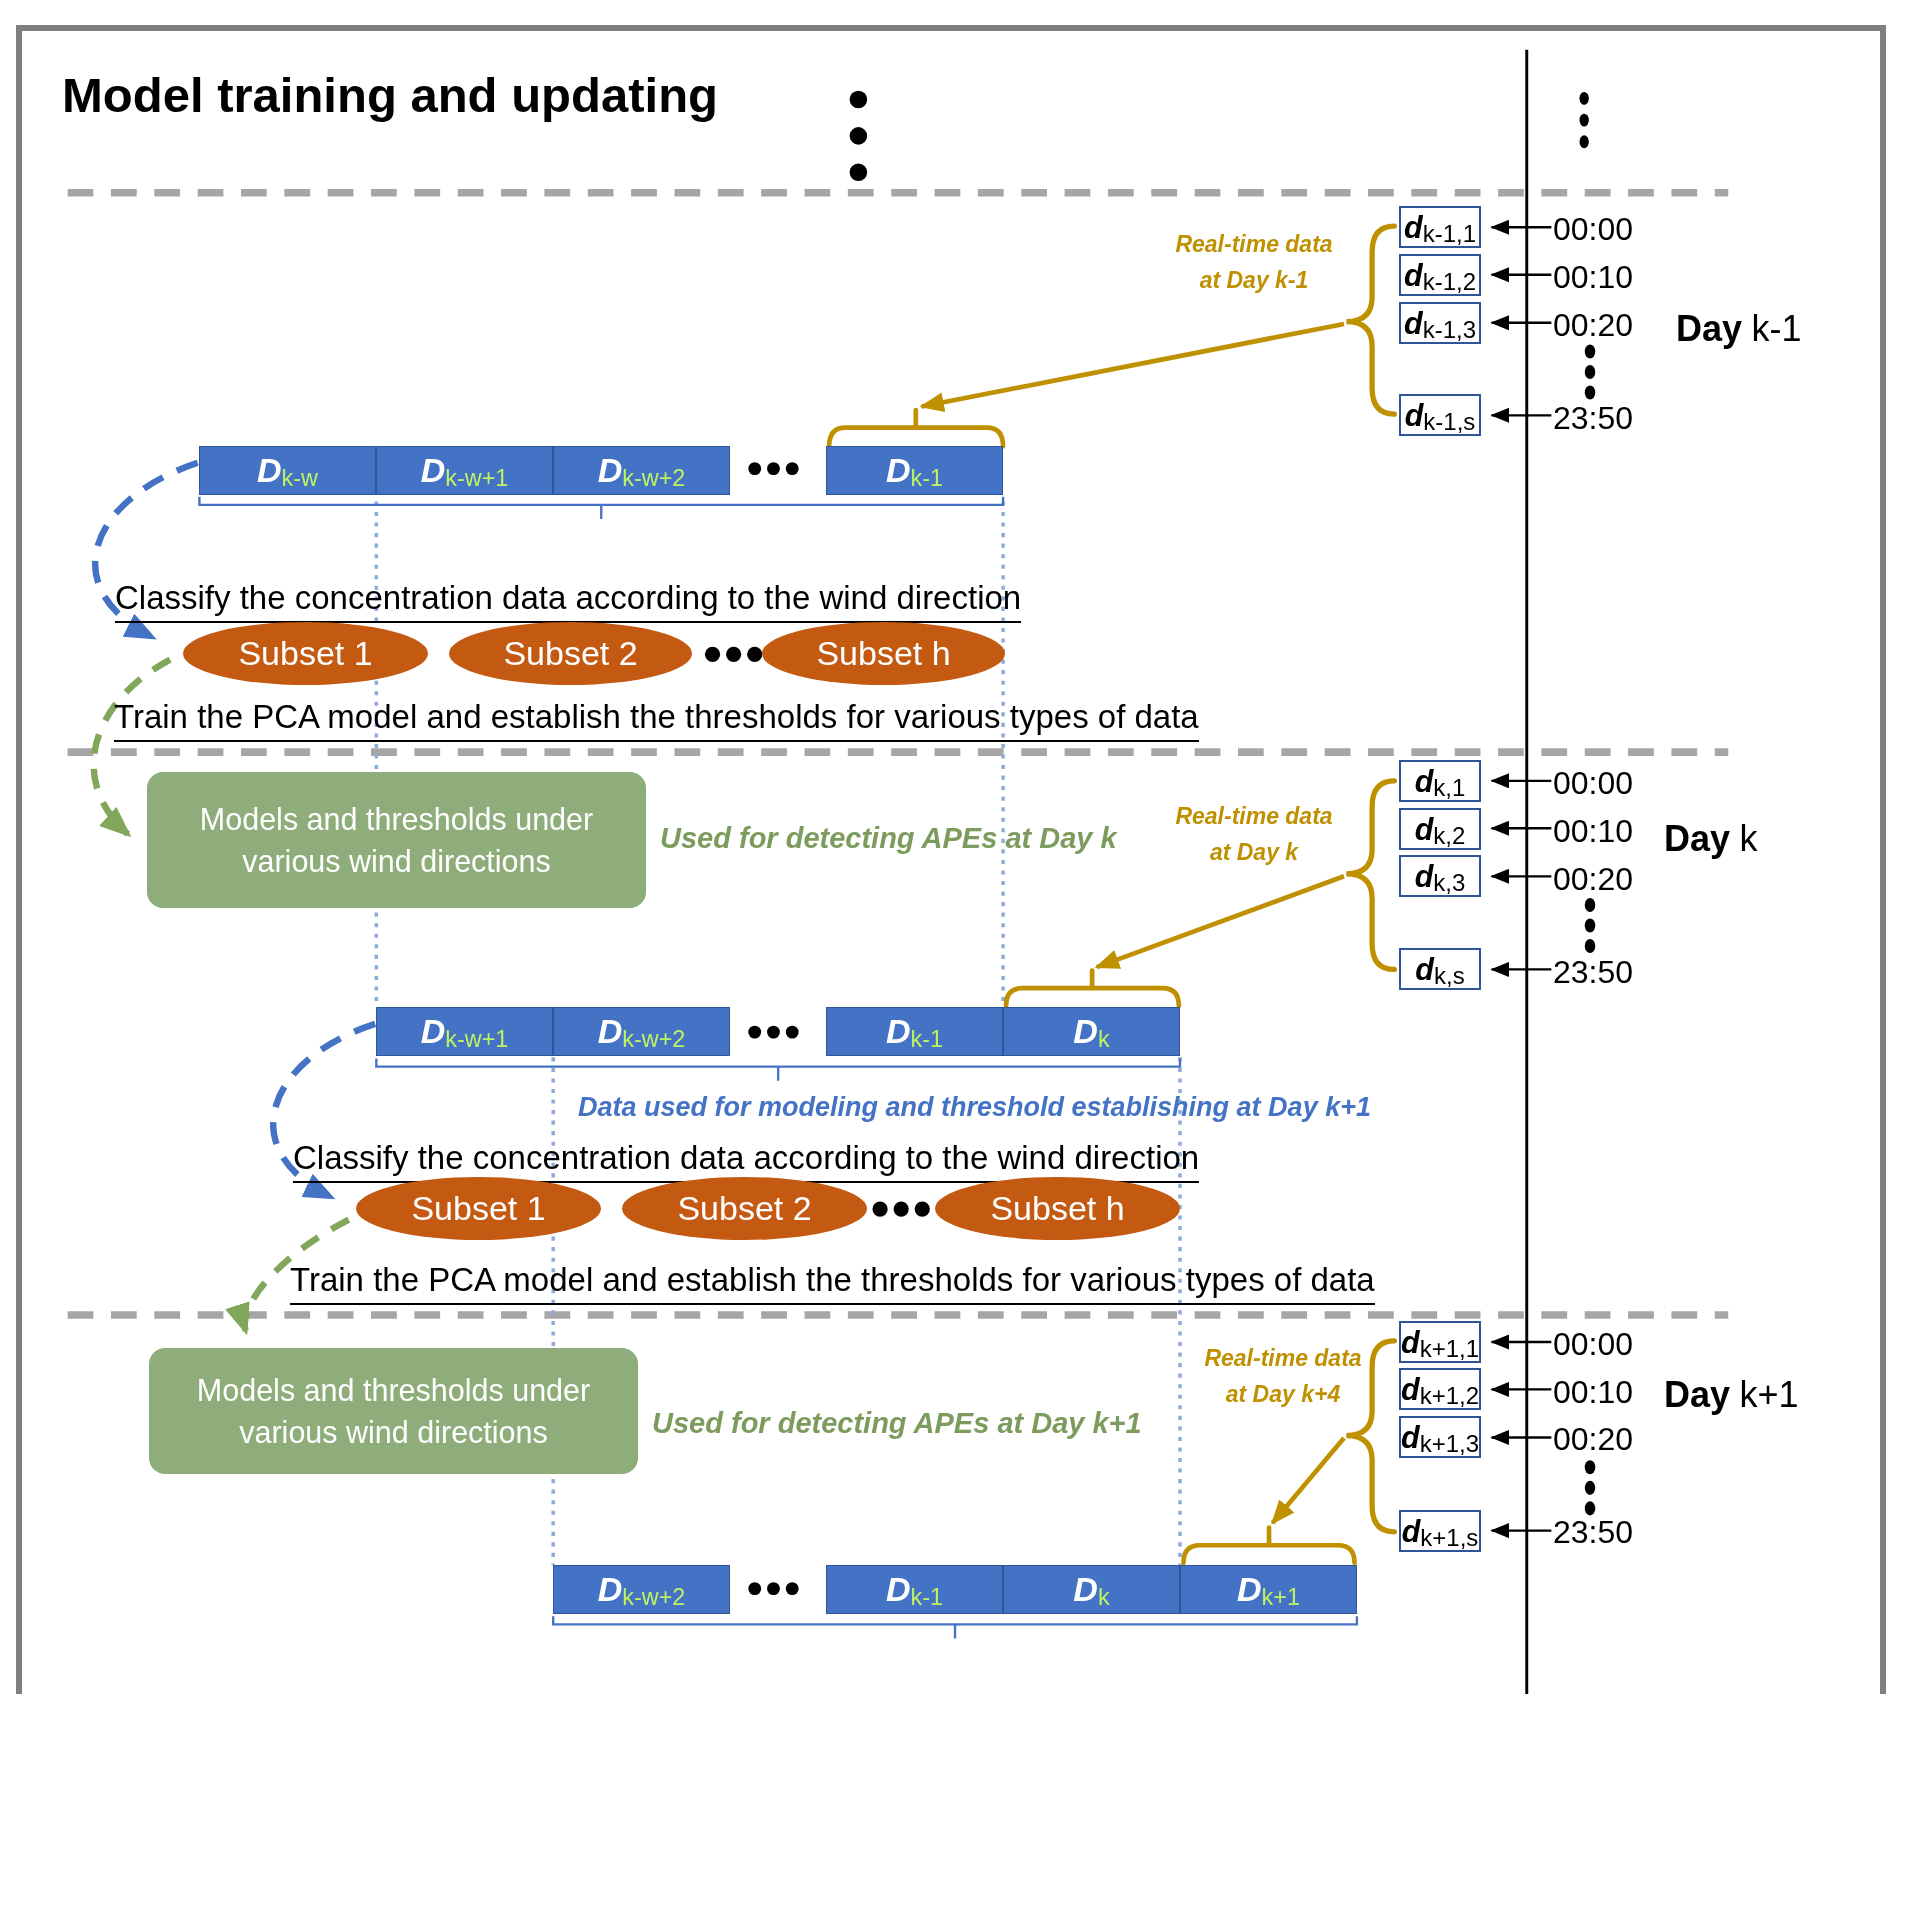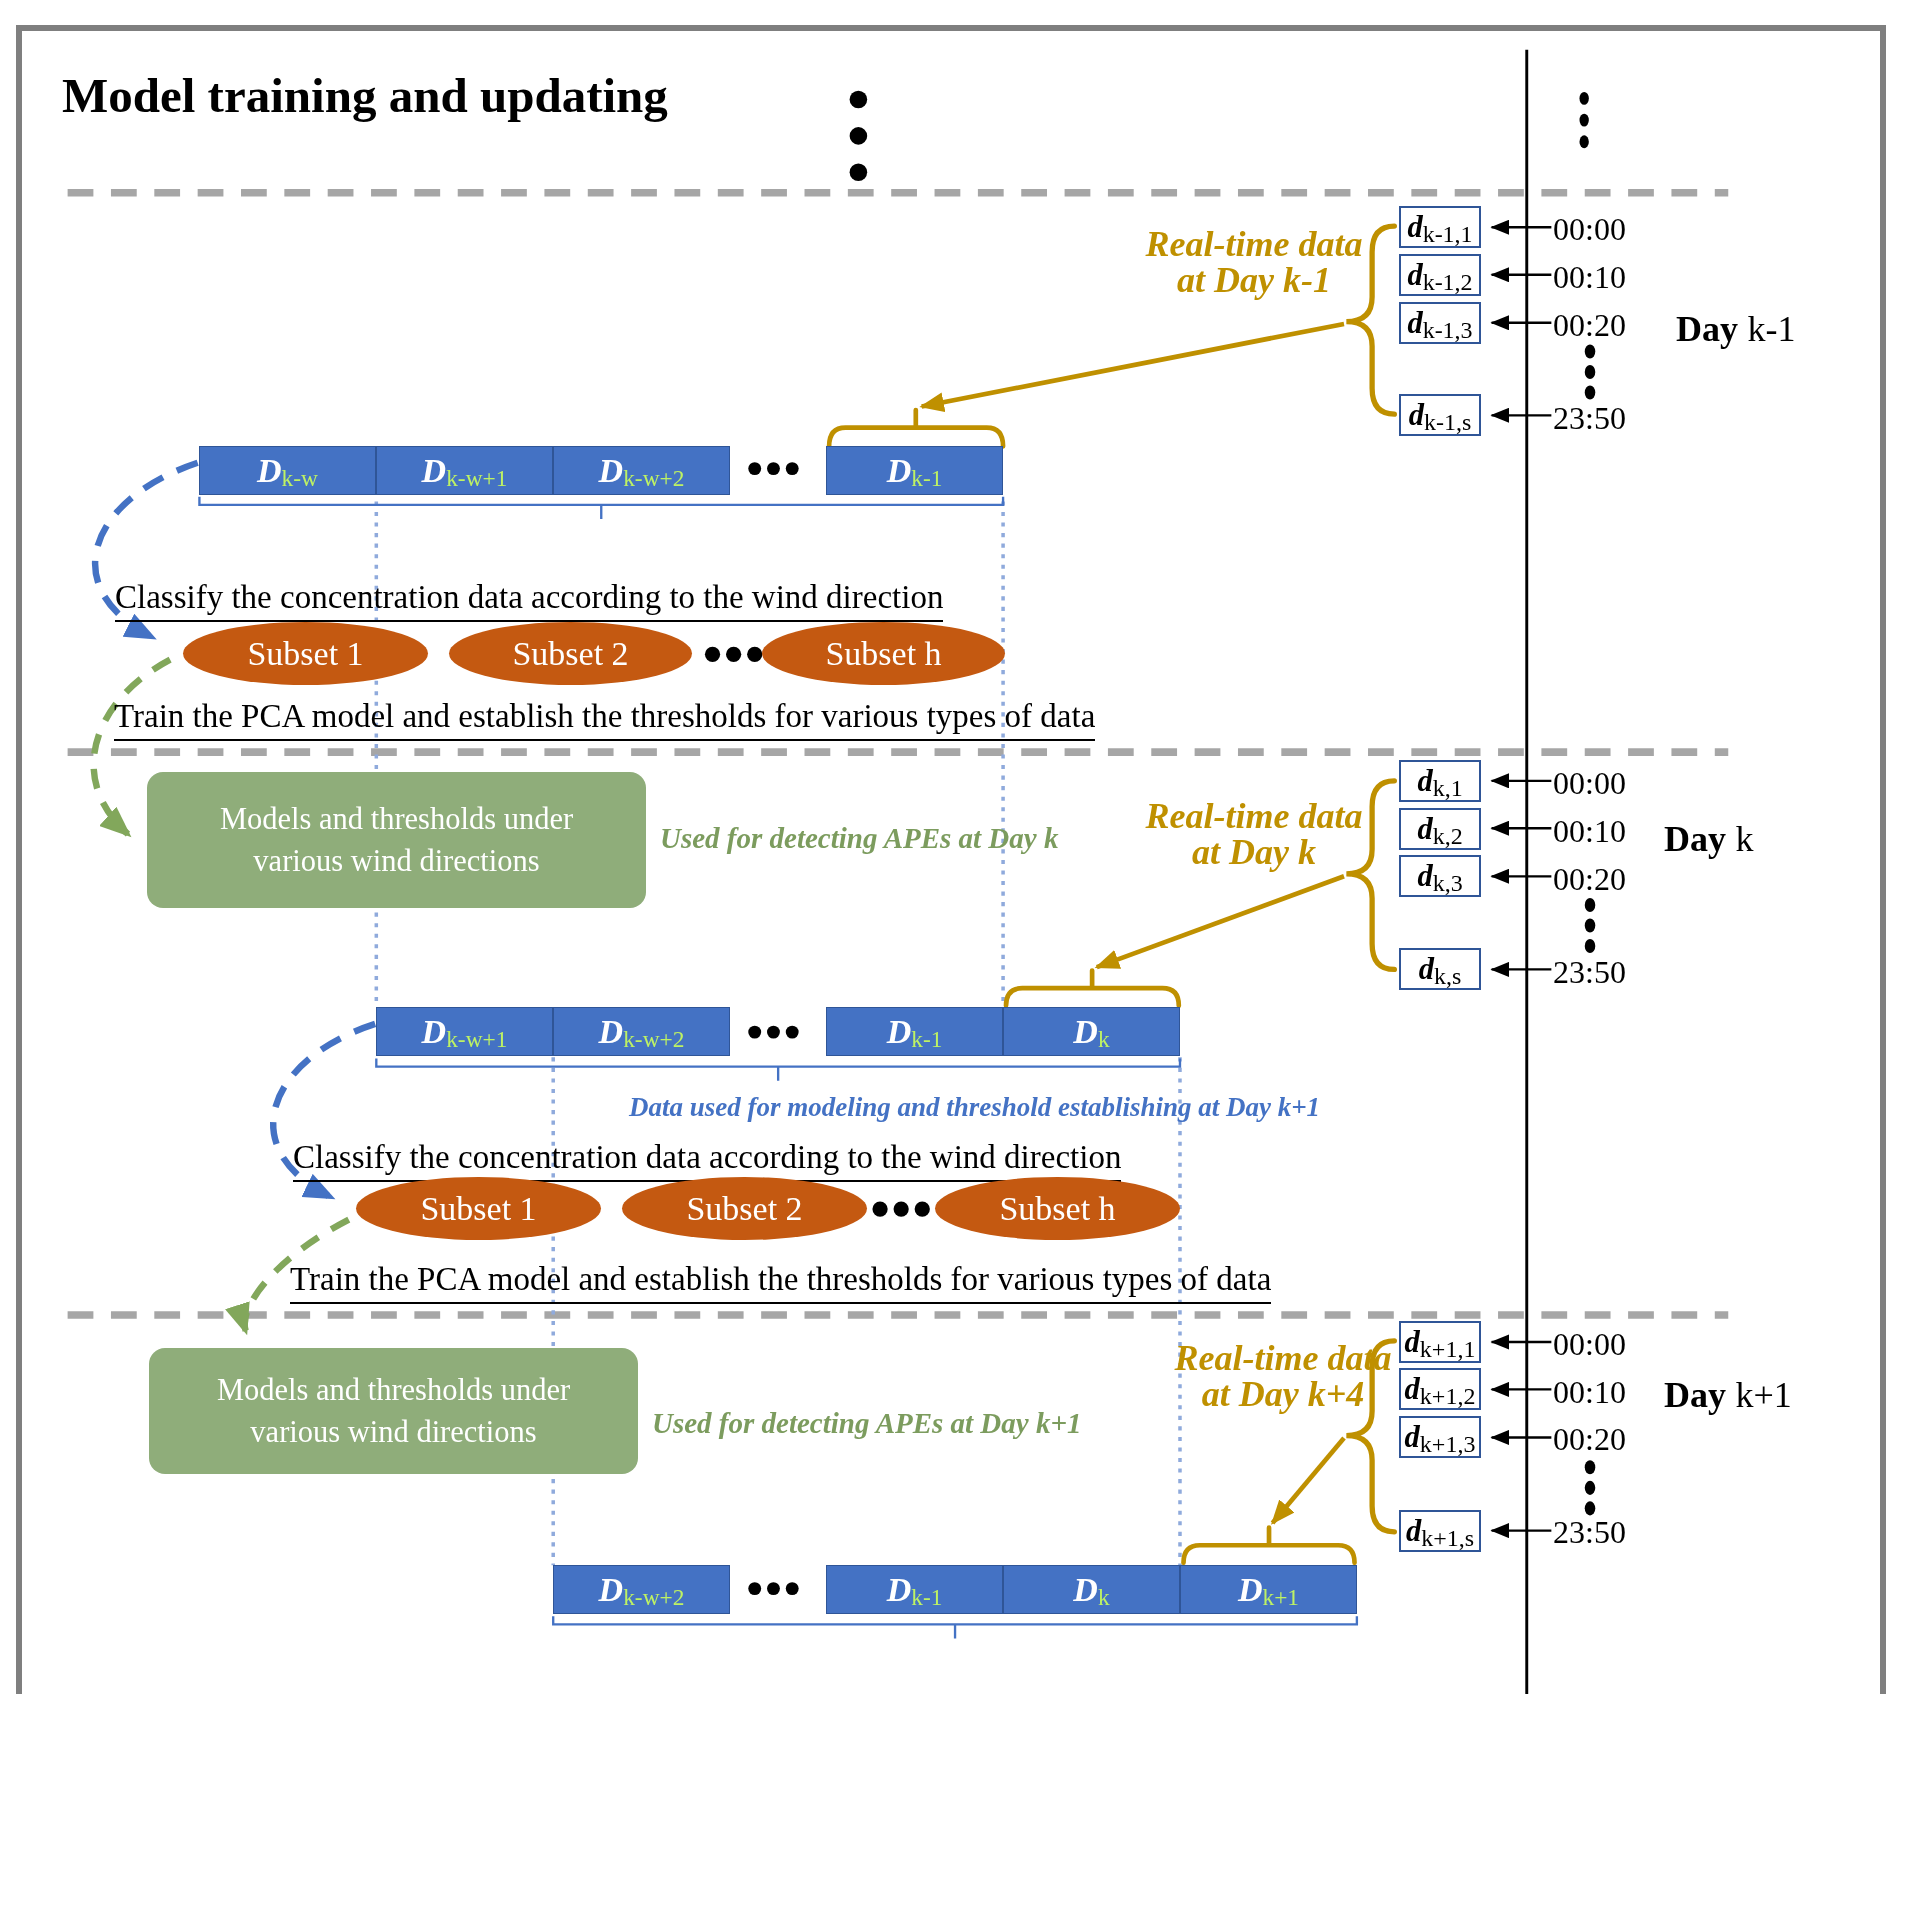--- a/index.html
+++ b/index.html
@@ -1,22 +1,22 @@
 <!DOCTYPE html>
 <html style="font-size:9.4px"><head>
 <meta charset="utf-8">
 <style>
   html,body{margin:0;padding:0;background:#fff;}
   #canvas{position:relative;width:1906px;height:1694px;background:#ffffff;overflow:hidden;
-          font-family:Liberation Serif, serif;color:#000;}
+          font-family:Liberation Sans, sans-serif;color:#000;}
   #frame{position:absolute;left:16.4px;top:24.6px;width:1858px;height:1862px;border:6.4px solid #7f7f7f;}
   #gfx{position:absolute;left:0;top:0;z-index:1;}
   .el{position:absolute;z-index:2;}
   .title{font-size:49px;font-weight:bold;white-space:nowrap;}
-  .rt{width:252px;text-align:center;font-size:36px;line-height:36px;font-weight:bold;font-style:italic;color:#BF9000;}
+  .rt{width:252px;text-align:center;font-size:23px;line-height:36px;font-weight:bold;font-style:italic;color:#BF9000;}
   .dbox{width:82px;height:42px;background:#fff;border:2.3px solid #2F5597;display:flex;align-items:center;justify-content:center;box-sizing:border-box;}
   .dvar{font-size:30.5px;font-weight:bold;font-style:italic;}
   .dsub{font-size:24px;vertical-align:-8.2px;position:relative;top:7px;font-style:normal;}
   .time{font-size:32px;white-space:nowrap;}
   .day{font-size:36px;white-space:nowrap;}
   .day-bold{font-weight:bold;}
   .day-suffix{margin-left:9.4px;}
   .seg{position:absolute;height:49px;background:#4472C4;border:1.2px solid #2F5597;box-sizing:border-box;
        display:flex;align-items:center;justify-content:center;color:#fff;z-index:2;}
   .seg .dvar{font-size:34px;color:#fff;}

